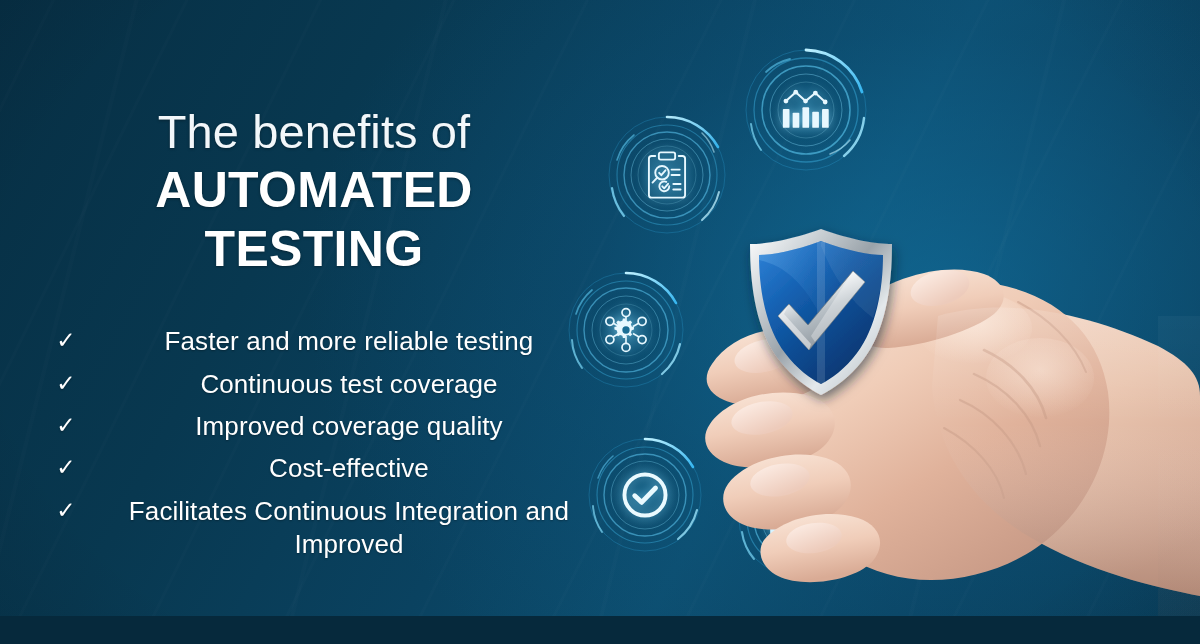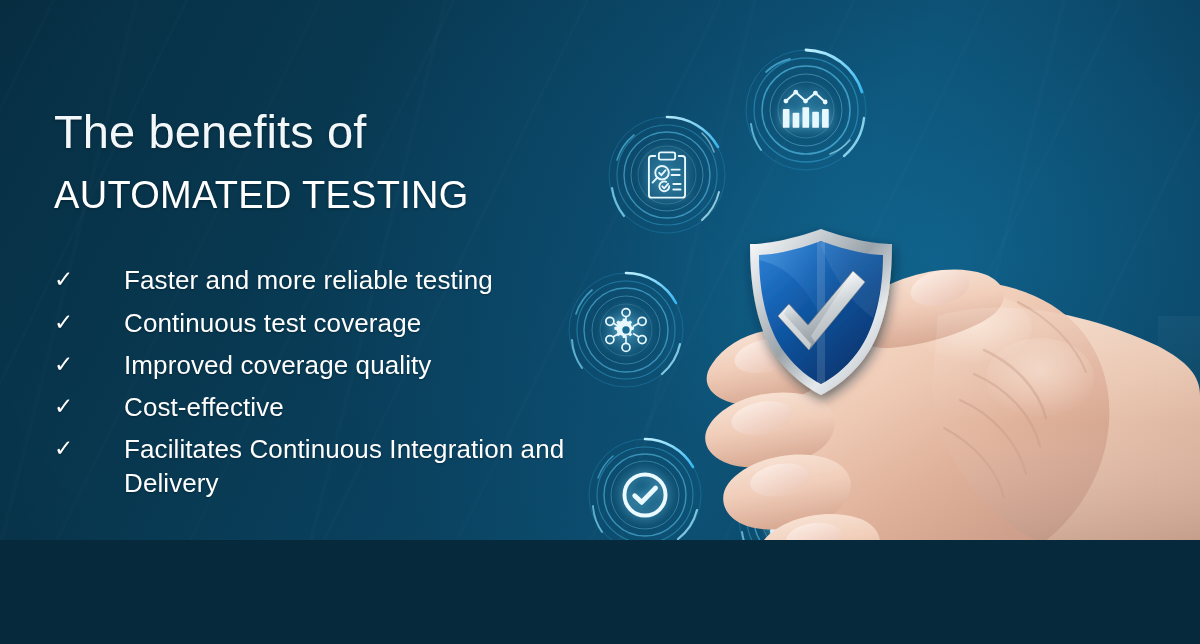--- a/index.html
+++ b/index.html
@@ -6,25 +6,26 @@
   * { margin:0; padding:0; box-sizing:border-box; }
   html, body { background:#06293c; }
   body {
     font-family: "Liberation Sans", "DejaVu Sans", sans-serif;
     -webkit-font-smoothing: antialiased;
   }
 
   #banner {
     position: relative;
     width: 1200px;
-    height: 540px;
+    height: 616px;
     overflow: hidden;
     background:
       radial-gradient(ellipse 900px 700px at 78% 48%, rgba(20,120,170,0.55) 0%, rgba(16,92,135,0.30) 38%, rgba(8,56,84,0.0) 70%),
       linear-gradient(118deg, #072f44 0%, #083850 26%, #0a4260 48%, #0c4d6e 64%, #0a4260 80%, #083a54 100%);
+    text-align: center;
   }
 
   
   .streaks {
     position:absolute; inset:0;
     background:
       repeating-linear-gradient(116deg,
         rgba(255,255,255,0.000) 0px,
         rgba(255,255,255,0.000) 46px,
         rgba(255,255,255,0.013) 47px,
@@ -60,26 +61,26 @@
   }
   .title-line1 {
     font-size: 47px;
     font-weight: 300;
     color:#f2f7fa;
     letter-spacing:0.1px;
     line-height:1.18;
     text-shadow: 0 1px 3px rgba(0,0,0,0.35);
   }
   .title-line2 {
-    font-size: 38px;
-    font-weight: 400;
+    font-size: 50px;
+    font-weight: 700;
     color:#ffffff;
     letter-spacing:0.3px;
     line-height:1.18;
-    margin-top:14px;
+    margin-top:2px;
     text-shadow: 0 1px 3px rgba(0,0,0,0.35);
   }
 
   .bullets {
     margin-top: 46px;
     list-style:none;
   }
   .bullet {
     display:flex;
     align-items:flex-start;
@@ -163,21 +164,21 @@
       <li class="bullet">
         <span class="tick">✓</span>
         <span class="btext">Improved coverage quality</span>
       </li>
       <li class="bullet">
         <span class="tick">✓</span>
         <span class="btext">Cost-effective</span>
       </li>
       <li class="bullet">
         <span class="tick">✓</span>
-        <span class="btext">Facilitates Continuous Integration and Delivery</span>
+        <span class="btext">Facilitates Continuous Integration and Improved</span>
       </li>
     </ul>
   </div>
 
   <svg width="0" height="0" style="position:absolute" aria-hidden="true">
     <defs>
       <radialGradient id="hudCore" cx="50%" cy="50%" r="50%">
         <stop offset="0%" stop-color="#0e5f86" stop-opacity="0.75"></stop>
         <stop offset="55%" stop-color="#0c5478" stop-opacity="0.55"></stop>
         <stop offset="100%" stop-color="#0a4462" stop-opacity="0.05"></stop>

